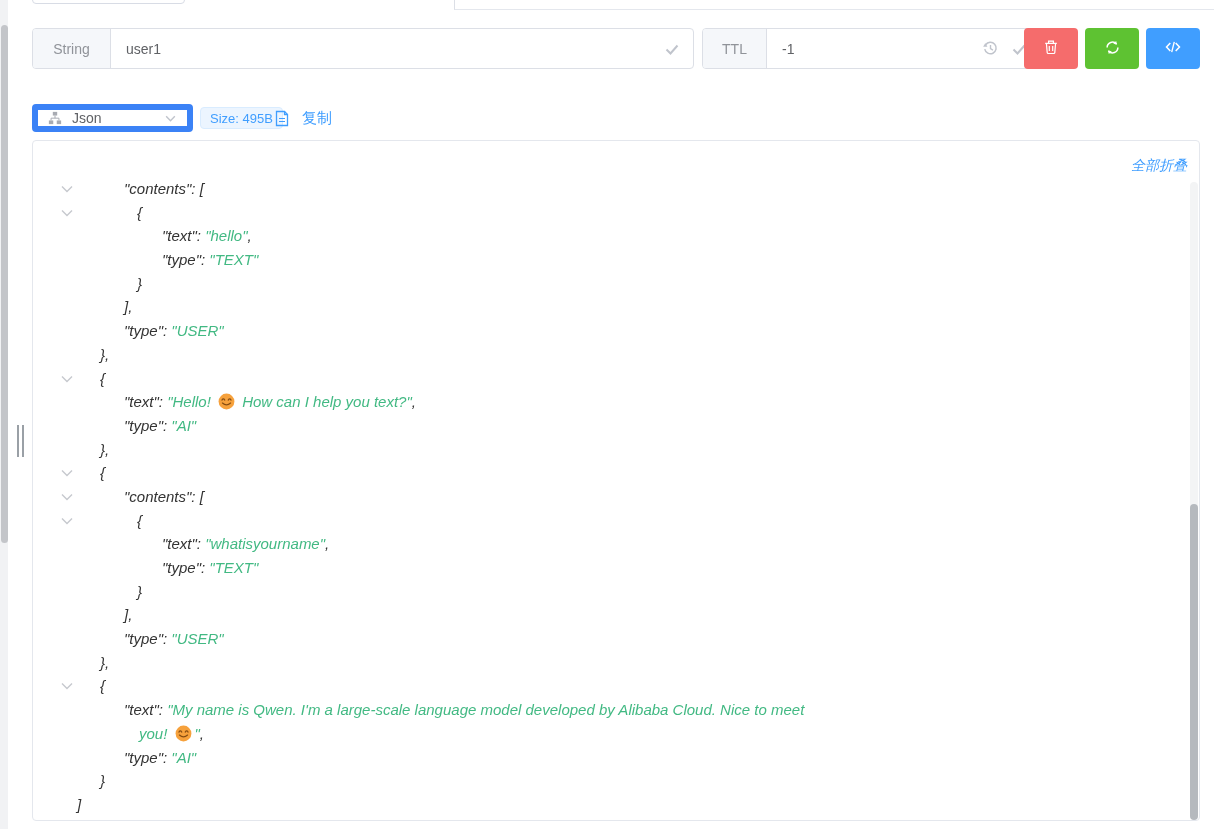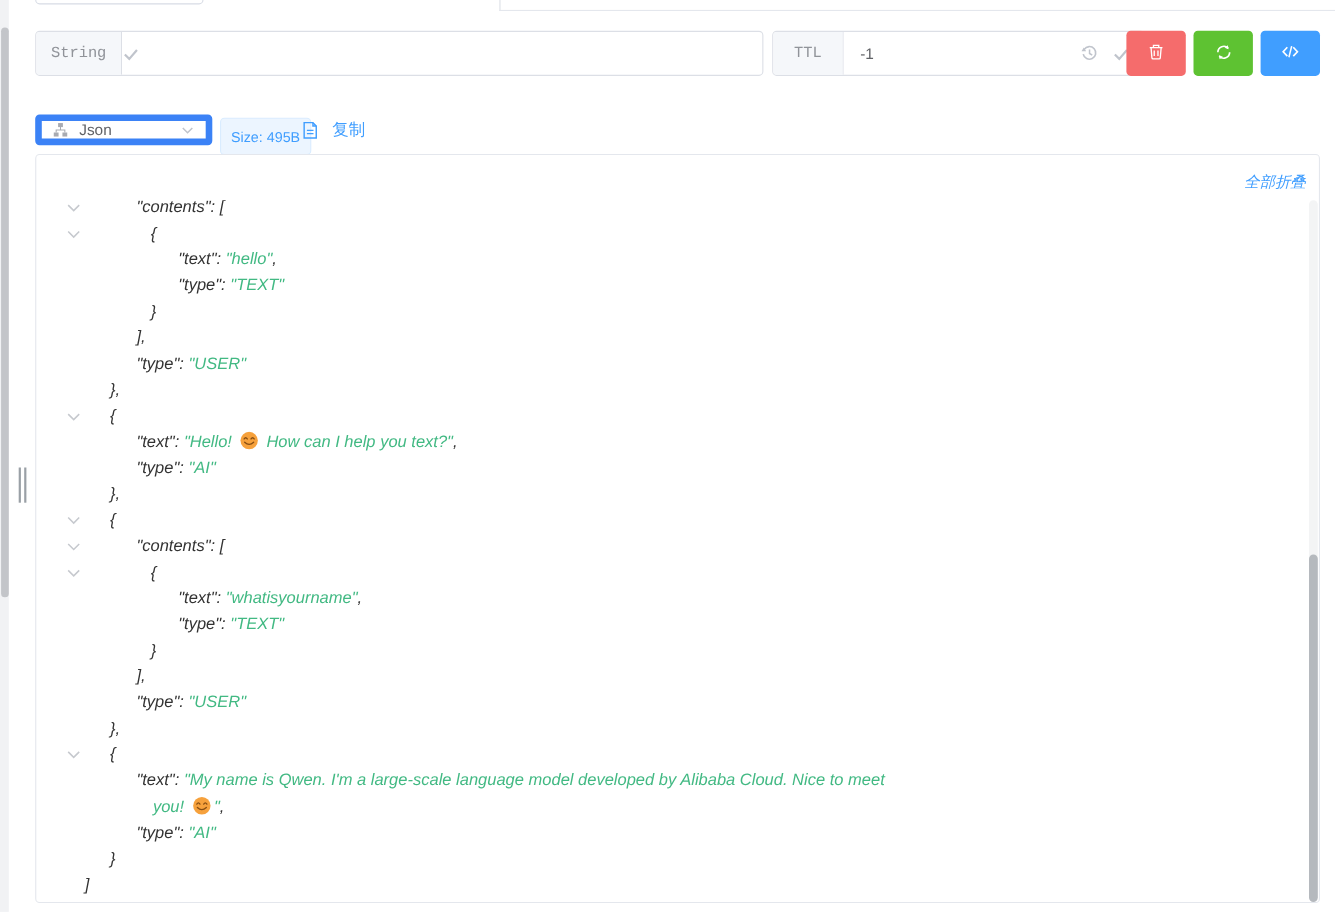--- a/index.html
+++ b/index.html
@@ -21,38 +21,38 @@
   .tab-partial{position:absolute;left:32px;top:-5px;width:153px;height:9px;background:#fff;
     border:1px solid #d8dce5;border-radius:0 0 4px 4px;}
   .tabbar-line{position:absolute;left:454px;top:0;width:760px;height:10px;
     border-left:1px solid #dcdfe6;border-bottom:1px solid #e4e7ed;}
   
   .input-group{position:absolute;top:28px;height:41px;border:1px solid #dcdfe6;border-radius:4px;
     display:flex;align-items:stretch;background:#fff;}
   .key-group{left:32px;width:662px;}
   .ttl-group{left:702px;width:339px;}
   .addon{background:#f5f7fa;border-right:1px solid #dcdfe6;color:#909399;font-size:14px;
-    display:flex;align-items:center;justify-content:center;border-radius:3px 0 0 3px;font-family:Liberation Mono, monospace;}
+    display:flex;align-items:center;justify-content:center;border-radius:3px 0 0 3px;}
   .addon-key{width:78px;}
   .addon-ttl{width:64px;}
   .input-group input{border:none;outline:none;flex:1;min-width:0;background:transparent;
     padding:0 10px 0 15px;font-size:14px;color:#606266;font-family:inherit;}
   .suffix-icons{display:flex;align-items:center;gap:12px;padding-right:13px;}
   .icon-btn{display:flex;align-items:center;cursor:pointer;line-height:0;}
   .btn{position:absolute;top:28px;width:54px;height:41px;border:none;border-radius:4px;
     display:flex;align-items:center;justify-content:center;cursor:pointer;padding:0;}
   .btn-delete{left:1024px;background:var(--danger);}
   .btn-refresh{left:1085px;background:var(--success);}
   .btn-code{left:1146px;background:var(--primary);}
   
   .format-select{position:absolute;left:32px;top:104px;width:161px;height:28px;background:#fff;
     border:6px solid #3b82f6;border-radius:4px;display:flex;align-items:center;padding:0 10px;cursor:pointer;}
   .format-select .lbl{margin-left:10px;font-size:14px;color:#606266;}
   .format-select .arrow{margin-left:auto;line-height:0;}
-  .size-badge{position:absolute;left:200px;top:107px;height:34px;padding:0 9px;
+  .size-badge{position:absolute;left:200px;top:107px;height:22px;padding:0 9px;
     background:#ecf5ff;border:1px solid #d9ecff;border-radius:4px;color:var(--primary);
     font-size:13px;display:flex;align-items:center;}
   .copy-link{position:absolute;left:275px;top:106px;height:24px;display:flex;align-items:center;gap:13px;
     color:var(--primary);font-size:15px;cursor:pointer;}
   
   .json-panel{position:absolute;left:32px;top:140px;width:1168px;height:681px;background:#fff;
     border:1px solid #e4e7ed;border-radius:4px;font-style:italic;}
   .collapse-all{position:absolute;top:16px;right:12px;font-size:14px;color:var(--primary);cursor:pointer;}
   .json-scroll{position:absolute;left:1px;right:15px;top:41px;bottom:1px;overflow:hidden;}
   .json-lines{margin-top:-5px;}
@@ -71,20 +71,21 @@
   <div class="page-sb-thumb"></div>
 </div>
 
 <div class="resize-handle"></div>
 
 <div class="tab-partial"></div>
 <div class="tabbar-line"></div>
 
 <div class="input-group key-group">
   <span class="addon addon-key">String</span>
+  <input value="user1" style="">
   <span class="suffix-icons">
     <span class="icon-btn">
       <svg width="16" height="16" viewBox="0 0 16 16">
           <polyline points="2.5,8.5 6.5,12.5 13.5,4.5" fill="none" stroke="#c0c4cc" stroke-width="2"></polyline>
         </svg>
     </span>
   </span>
 </div>
 
 <div class="input-group ttl-group">

